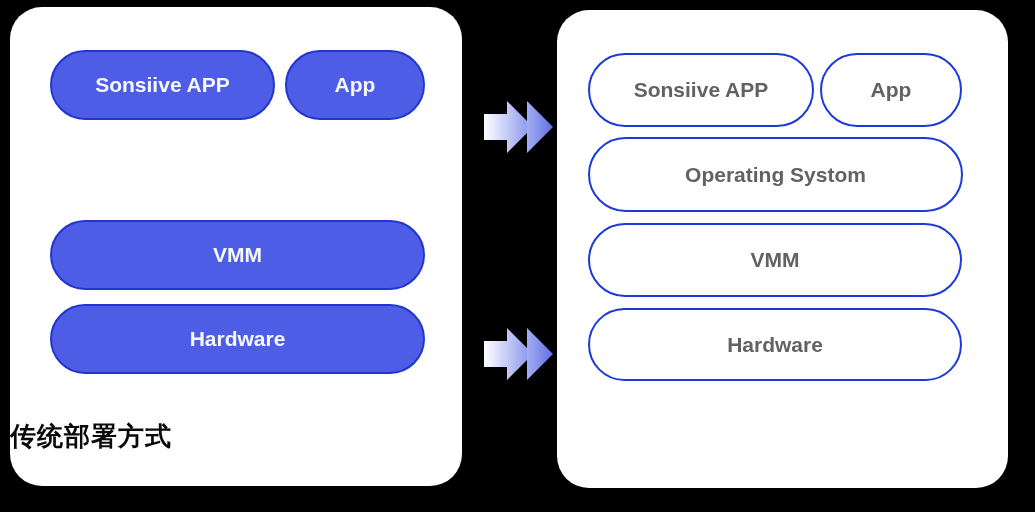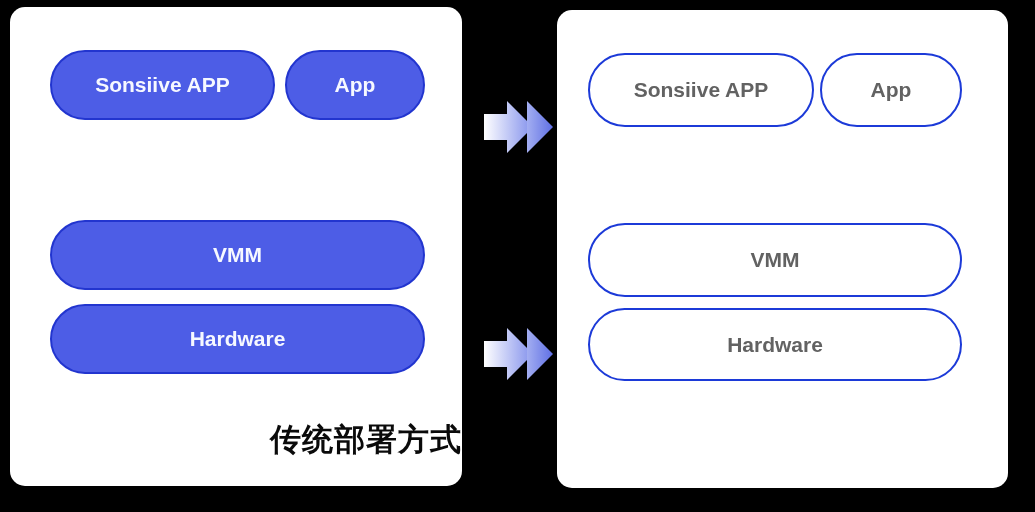--- a/index.html
+++ b/index.html
@@ -1,21 +1,21 @@
 <!DOCTYPE html>
 <html><head>
 <meta charset="utf-8">
 <style>
   html,body { margin:0; padding:0; background:#000; }
   .stage {
     position:relative; width:1035px; height:512px; background:#000000;
     font-family:"Liberation Sans","DejaVu Sans",sans-serif; overflow:hidden;
   }
   .panel {
-    position:absolute; background:#ffffff; border-radius:15px;
+    position:absolute; background:#ffffff; border-radius:32px;
   }
   .panel-traditional { left:10px; top:7px;  width:452px; height:479px; }
   .panel-tee         { left:557px; top:10px; width:451px; height:478px; }
 
   .pill {
     position:absolute; display:flex; align-items:center; justify-content:center;
     border-radius:999px; box-sizing:border-box; white-space:nowrap;
   }
   .panel-traditional .pill {
     background:#4d5de6; border:2px solid #2235cf; color:#f6f8ff;
@@ -34,22 +34,22 @@
   .panel-traditional .r4  { left:40px;  top:297px; width:375px; height:70px; }
 
   
   .panel-tee .r1a { left:31px;  top:43px;  width:226px; height:74px; }
   .panel-tee .r1b { left:263px; top:43px;  width:142px; height:74px; }
   .panel-tee .r2  { left:31px;  top:127px; width:375px; height:75px; }
   .panel-tee .r3  { left:31px;  top:213px; width:374px; height:74px; }
   .panel-tee .r4  { left:31px;  top:298px; width:374px; height:73px; }
 
   .caption {
-    position:absolute; left:0; top:412px; width:100%; text-align:right;
-    color:#0a0a0a; font-weight:700; font-size:31px; letter-spacing:1px;
+    position:absolute; left:0; top:412px; width:100%; text-align:left;
+    color:#0a0a0a; font-weight:700; font-size:26px; letter-spacing:1px;
   }
   .panel-tee .caption { width:396px; }
 
   .arrow { position:absolute; width:70px; height:52px; }
   .arrow-top    { left:484px; top:101px; }
   .arrow-bottom { left:484px; top:328px; }
 </style>
 </head>
 <body>
 
@@ -101,20 +101,23 @@
     <path d="M43 0 L69 26 L43 52 Z" fill="url(#gD)"></path>
   </svg>
 
   <div class="panel panel-tee">
     <div class="pill r1a">
       <span>Sonsiive APP</span>
     </div>
     <div class="pill r1b">
       <span>App</span>
     </div>
+    <div class="pill r2">
+      <span>Operating Systom</span>
+    </div>
     <div class="pill r3">
       <span>VMM</span>
     </div>
     <div class="pill r4">
       <span>Hardware</span>
     </div>
   </div>
 
 </div>
 

